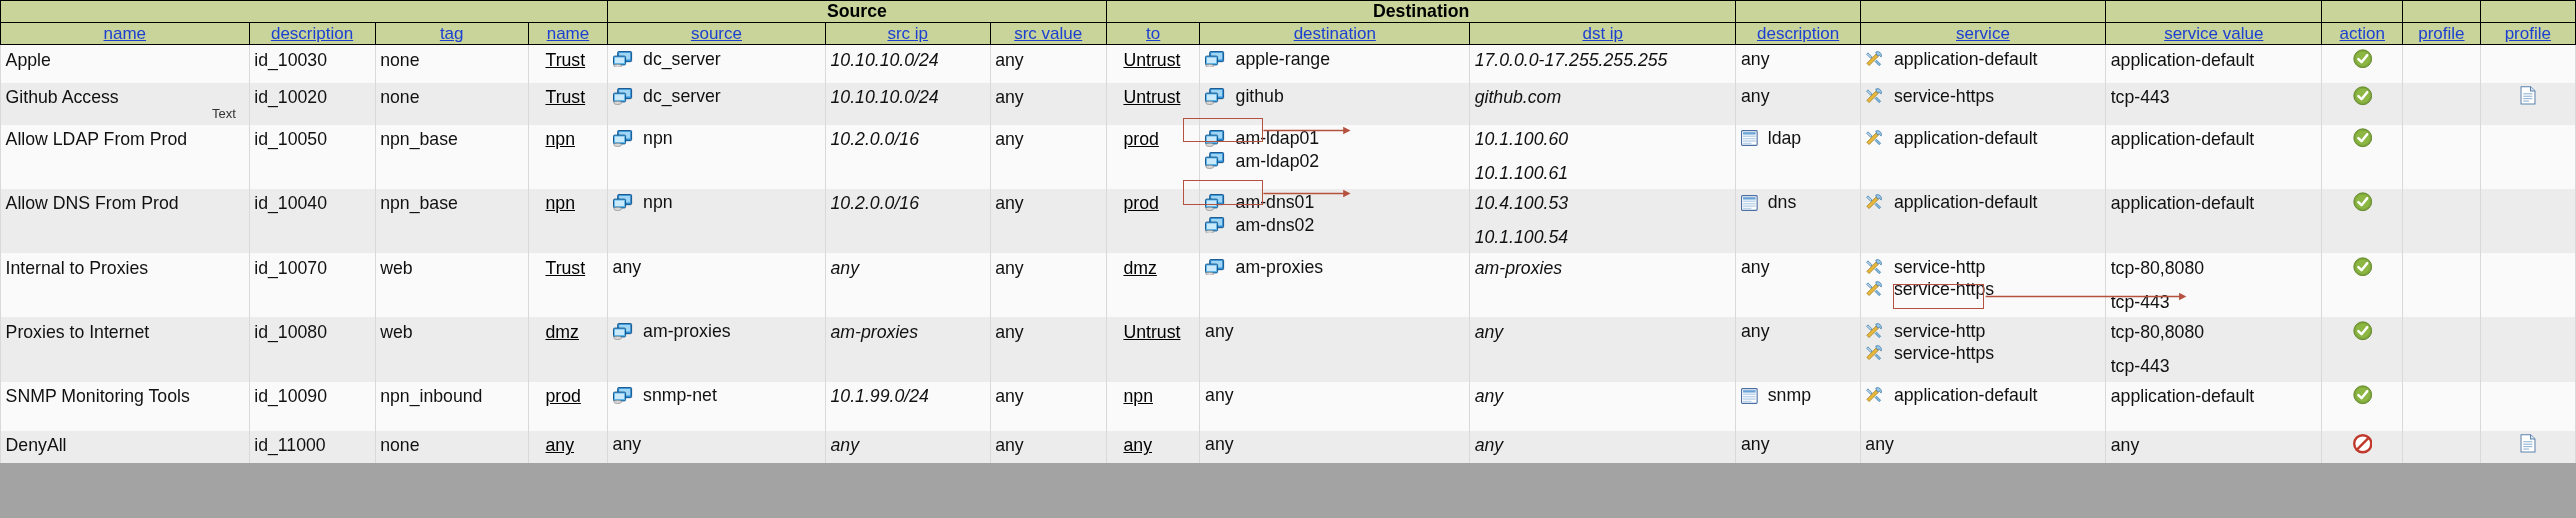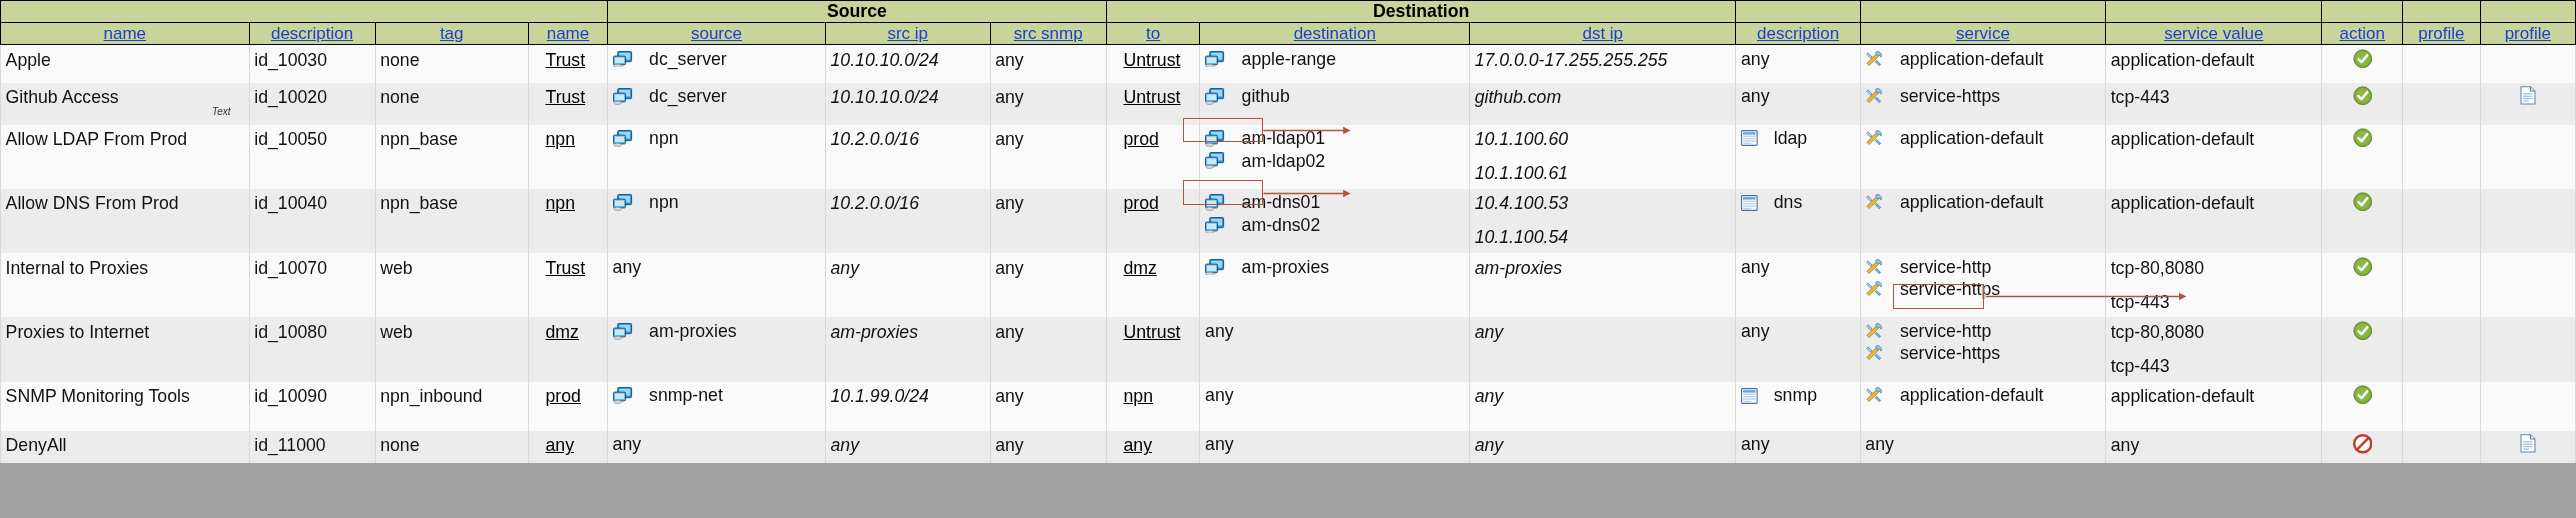--- a/index.html
+++ b/index.html
@@ -93,21 +93,21 @@
     text-decoration: underline;
     cursor: pointer;
     white-space: nowrap;
     margin-left: 12px;
   }
 
   
   .objrow {
     display: flex;
     align-items: center;
-    gap: 16px;
+    gap: 10px;
     line-height: 20.5px;
     margin-bottom: 1.9px;
     white-space: nowrap;
   }
   .objrow .lbl { font-size: 17.7px; }
 
   .iplines div { line-height: 22px; margin-bottom: 12px; white-space: nowrap; font-style: italic; }
   .iplines div:last-child { margin-bottom: 0; }
 
   .svcvals div { line-height: 22px; margin-bottom: 12px; white-space: nowrap; }
@@ -121,24 +121,23 @@
     border: 1.4px solid #b5513f;
     box-sizing: border-box;
     pointer-events: none;
   }
   .hl-arrow {
     position: absolute;
     pointer-events: none;
   }
   .annot-text {
     position: absolute;
-    font-size: 10px;
+    font-size: 13px;
     color: #333333;
     font-family: "Liberation Sans", sans-serif;
-    font-style: italic;
   }
   .overlay {
     position: absolute;
     left: 0; top: 0;
     width: 2576px;
     height: 519px;
     pointer-events: none;
   }
 </style>
 </head>
@@ -177,21 +176,21 @@
           <th colspan="1" class="blank"></th>
           <th colspan="1" class="blank"></th>
         </tr>
       <tr class="colhdr" id="column-header-row">
           <th><span class="hlink">name</span></th>
           <th><span class="hlink">description</span></th>
           <th><span class="hlink">tag</span></th>
           <th><span class="hlink">name</span></th>
           <th><span class="hlink">source</span></th>
           <th><span class="hlink">src ip</span></th>
-          <th><span class="hlink">src snmp</span></th>
+          <th><span class="hlink">src value</span></th>
           <th><span class="hlink">to</span></th>
           <th><span class="hlink">destination</span></th>
           <th><span class="hlink">dst ip</span></th>
           <th><span class="hlink">description</span></th>
           <th><span class="hlink">service</span></th>
           <th><span class="hlink">service value</span></th>
           <th><span class="hlink">action</span></th>
           <th><span class="hlink">profile</span></th>
           <th><span class="hlink">profile</span></th>
         </tr>

